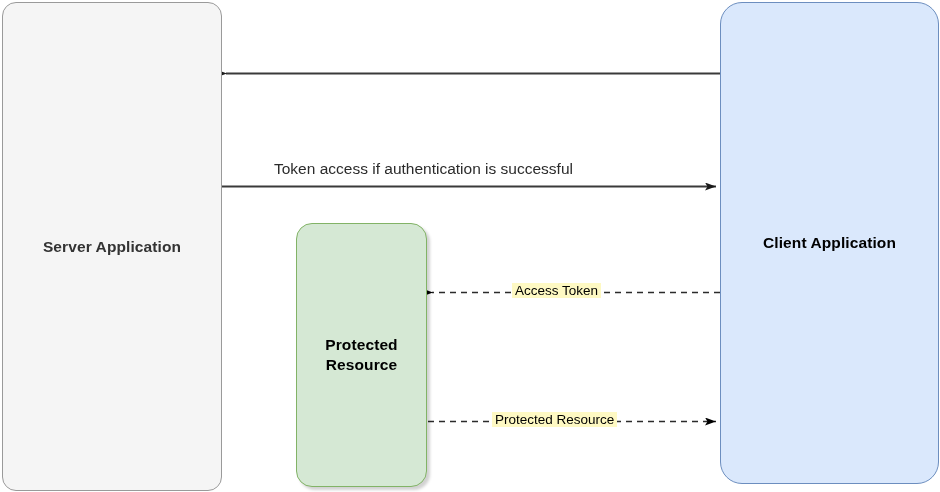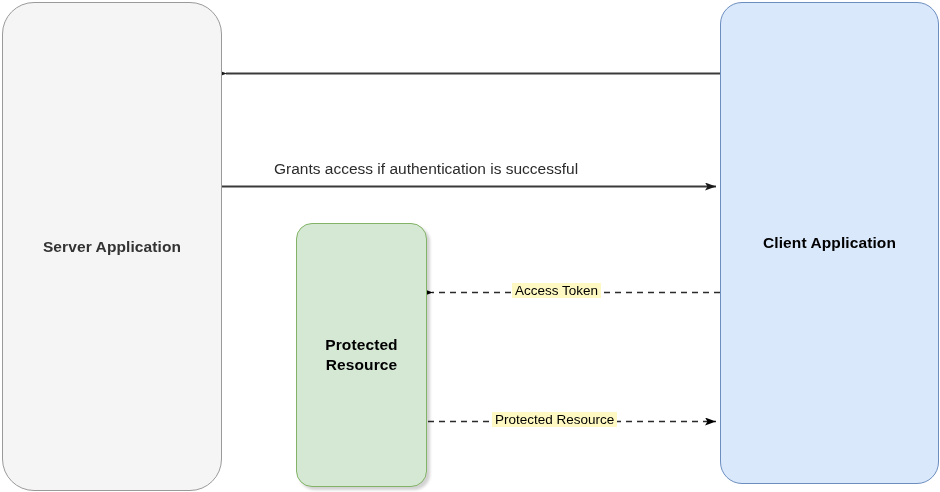--- a/index.html
+++ b/index.html
@@ -31,21 +31,21 @@
     letter-spacing: 0.1px;
   }
 
   #server-node {
     left: 2px;
     top: 2px;
     width: 220px;
     height: 489px;
     background: #f5f5f5;
     border: 1.3px solid #9a9a9a;
-    border-radius: 32px;
+    border-radius: 14px;
     color: #333333;
     font-size: 15.5px;
   }
 
   #client-node {
     left: 720px;
     top: 2px;
     width: 219px;
     height: 482px;
     background: #dae8fc;
@@ -148,19 +148,19 @@
 
   <div class="node" id="client-node">
     <span>Client Application</span>
   </div>
 
   <div class="node" id="resource-node">
     <span class="label-lines">Protected
 Resource</span>
   </div>
 
-  <div class="edge-label" id="grant-label">Grants access if authentication is successful</div>
+  <div class="edge-label" id="grant-label">Token access if authentication is successful</div>
 
   <div class="edge-label" id="access-token-label">Access Token</div>
 
   <div class="edge-label" id="protected-resource-label">Protected Resource</div>
 
 </div>
 
 </body></html>

